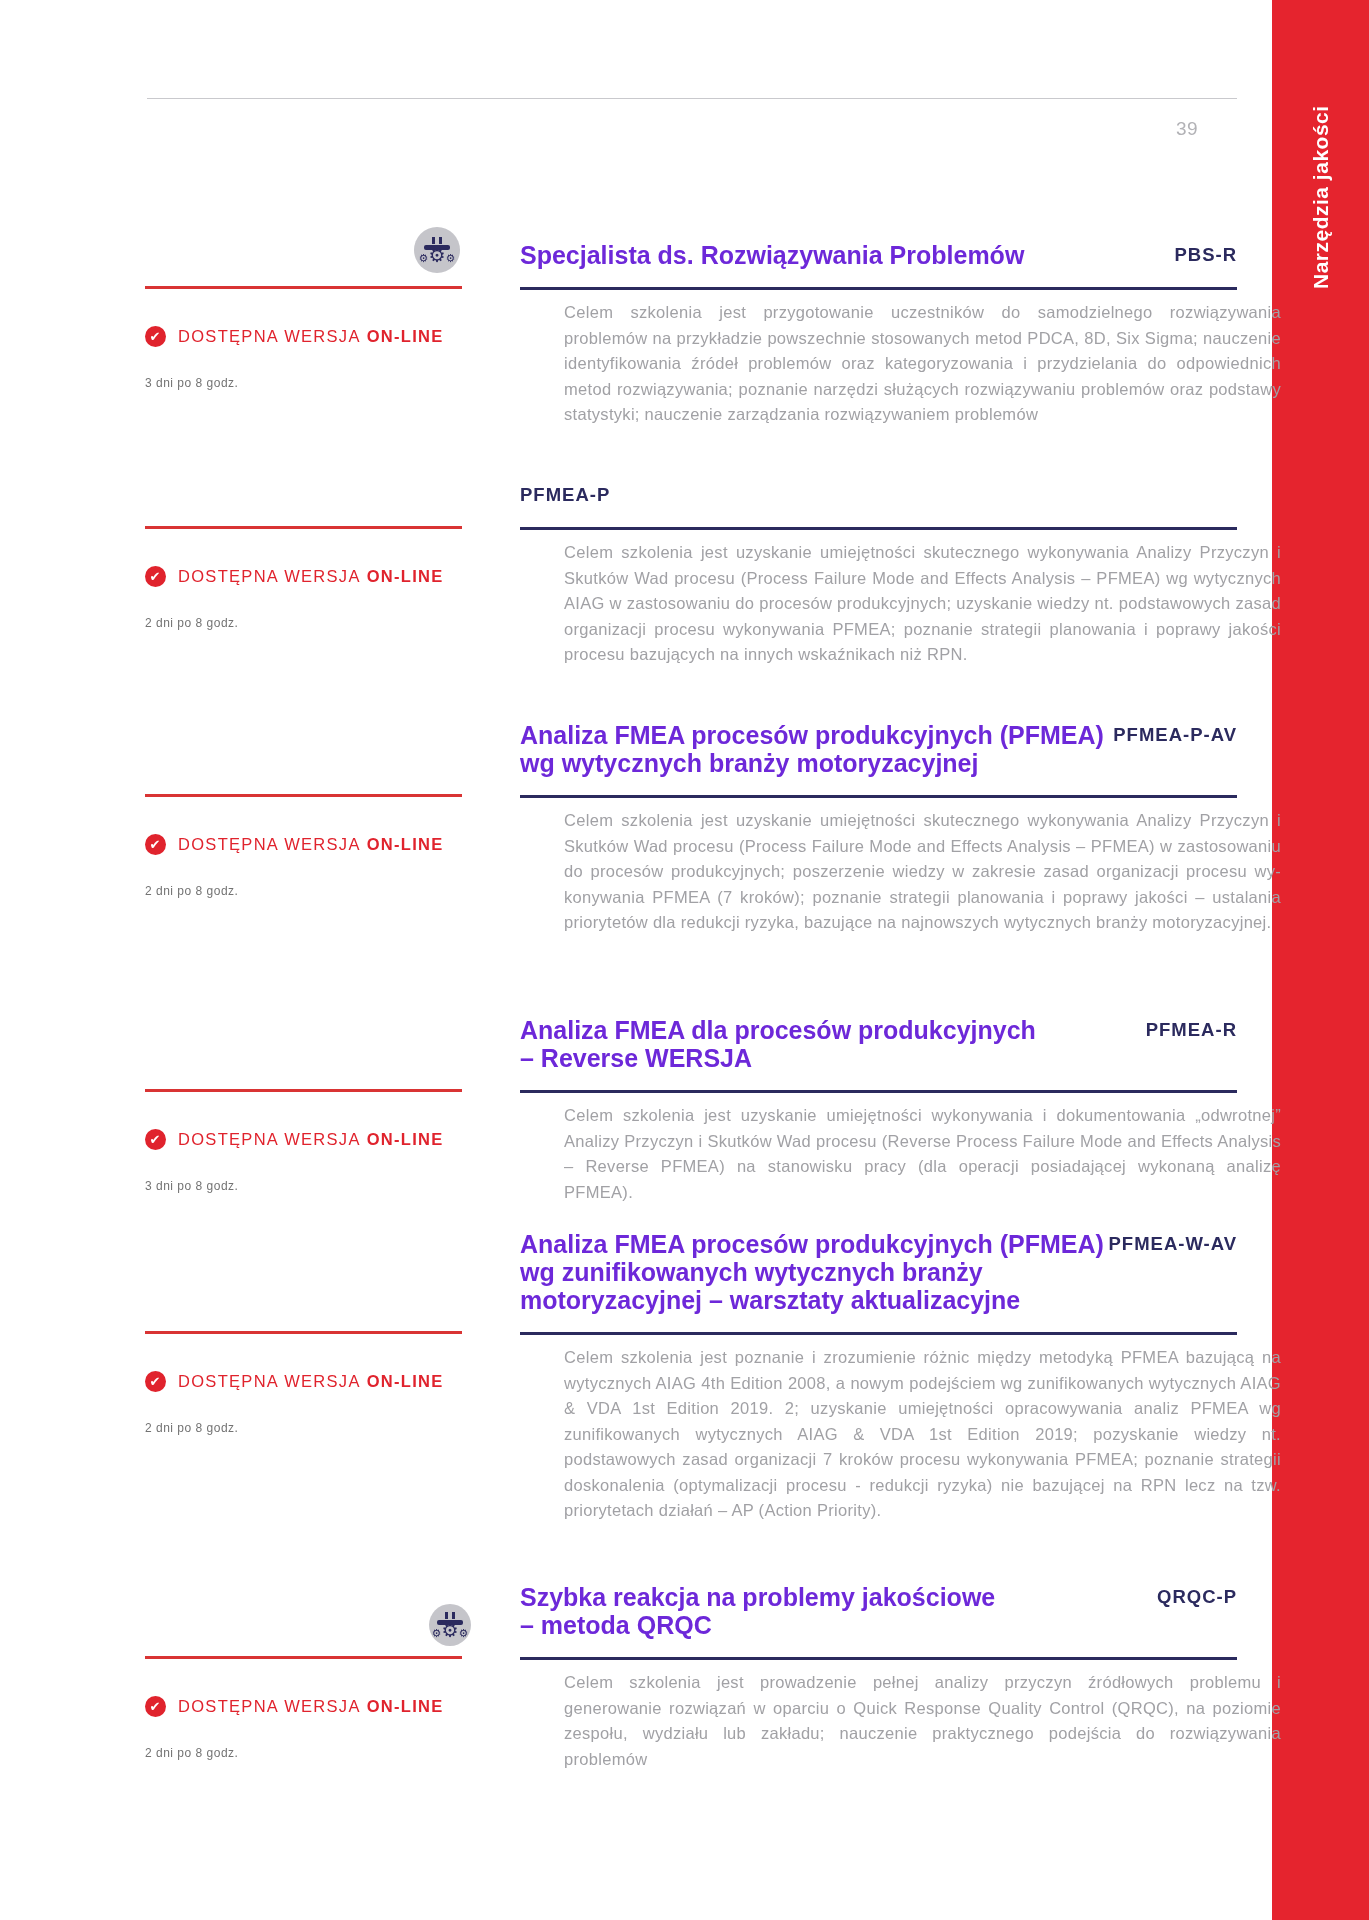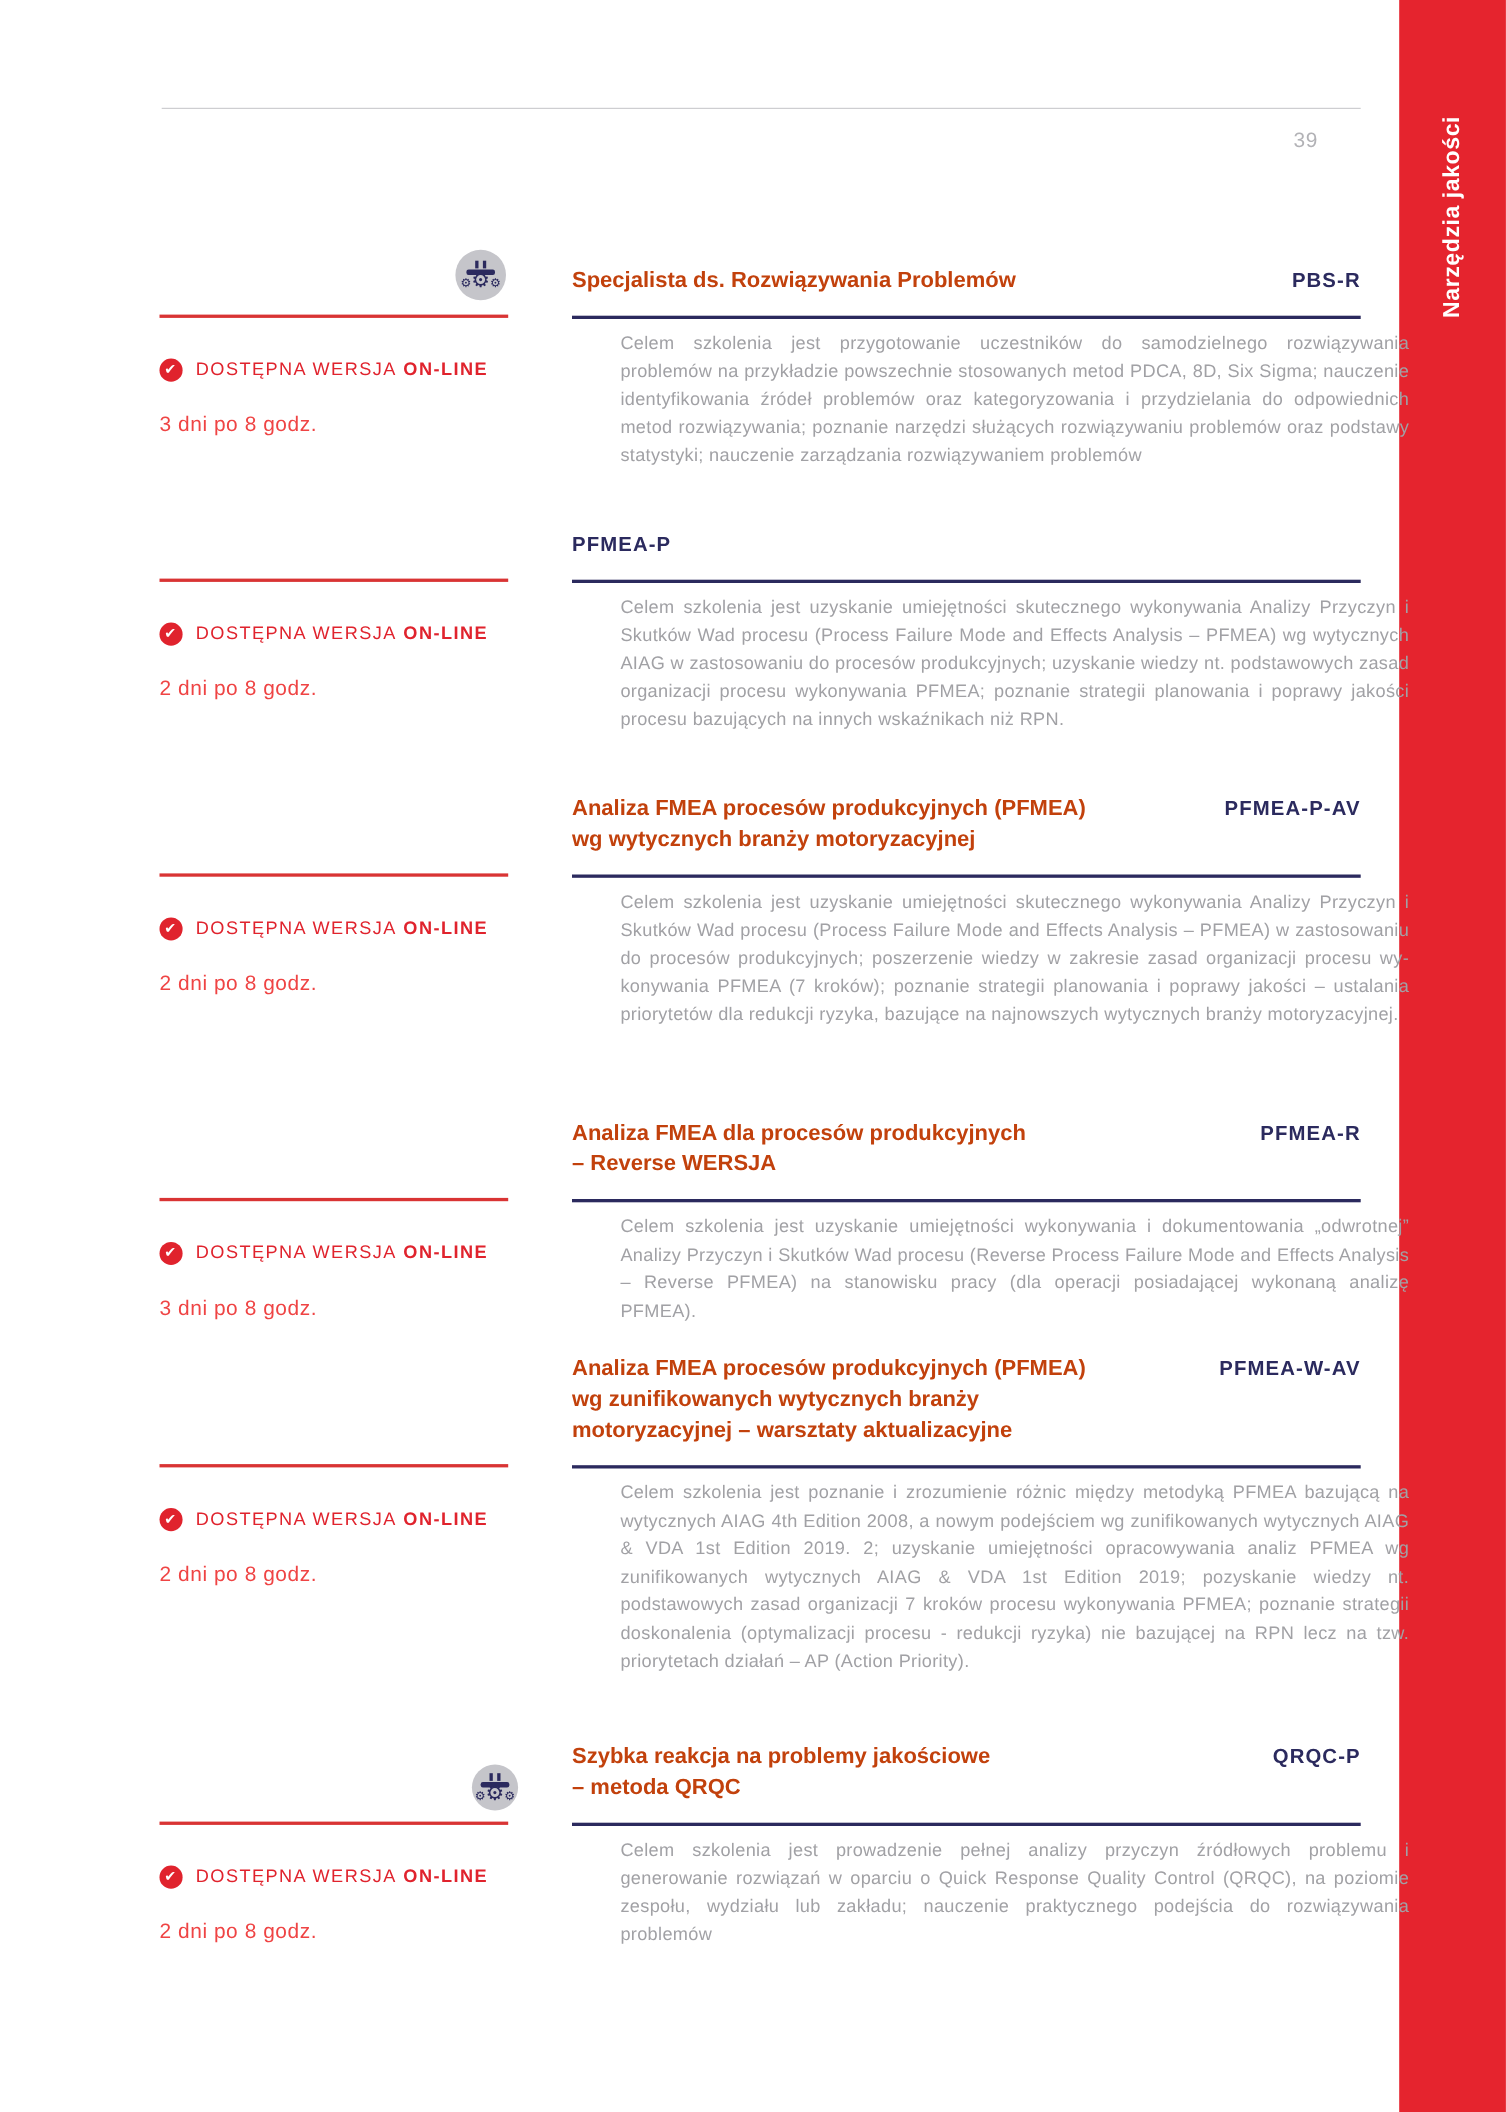--- a/index.html
+++ b/index.html
@@ -33,21 +33,21 @@
     position:absolute;left:145px;width:317px;height:3px;background:#d93434;
   }
   .navy-line{
     position:absolute;left:520px;width:717px;height:3px;background:#2b2a5e;
   }
   .title-row{
     position:absolute;left:520px;width:717px;
     display:flex;justify-content:space-between;align-items:flex-start;
   }
   .course-title{
-    color:#c2410c;font-weight:bold;font-size:20px;line-height:28px;
+    color:#6d28d9;font-weight:bold;font-size:25px;line-height:28px;
   }
   .course-code{
     color:#2b2a5e;font-weight:bold;font-size:18.5px;line-height:28px;
     letter-spacing:1px;white-space:nowrap;
   }
   .desc{
     position:absolute;left:520px;width:717px;
     color:#a1a1a5;font-size:16.5px;line-height:25.5px;
     letter-spacing:.3px;text-align:justify;margin-left:44px;
   }
@@ -58,21 +58,21 @@
   }
   .online-badge b{margin-left:6px;letter-spacing:1.3px;}
   .check-circle{
     width:21px;height:21px;border-radius:50%;background:#e0232d;
     color:#ffffff;font-size:13px;font-weight:bold;
     display:inline-flex;align-items:center;justify-content:center;
     margin-right:12px;flex:0 0 auto;
   }
   .duration{
     position:absolute;left:145px;
-    color:#ef4444;font-size:19px;letter-spacing:.5px;
+    color:#737373;font-size:12px;letter-spacing:.5px;
   }
   .icon-badge{
     position:absolute;border-radius:50%;background:#c5c5ca;
     display:flex;align-items:center;justify-content:center;
     flex-direction:column;overflow:hidden;
   }
   .icon-badge .prongs{display:flex;gap:4px;margin-top:2px;}
   .icon-badge .prongs i{display:block;width:3px;height:7px;background:#2b2a5e;}
   .icon-badge .brim{width:26px;height:5px;border-radius:2px;background:#2b2a5e;margin-top:1px;}
   .icon-badge .gears{color:#2b2a5e;line-height:14px;margin-top:-2px;

